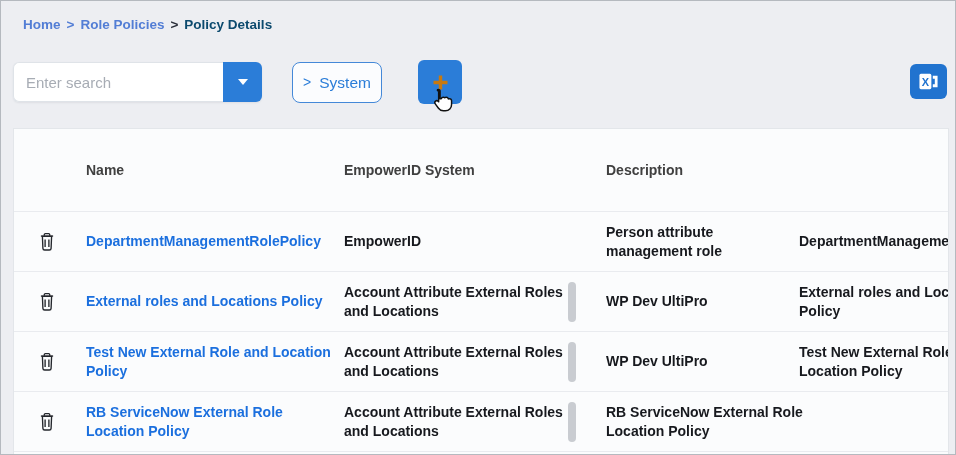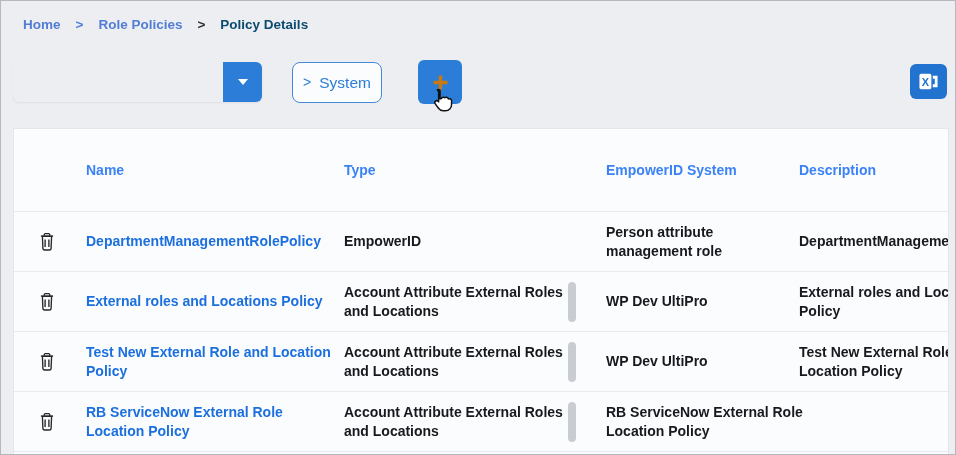--- a/index.html
+++ b/index.html
@@ -5,21 +5,21 @@
   * { margin:0; padding:0; box-sizing:border-box; }
   html,body { width:956px; height:455px; overflow:hidden; }
   .page {
     position:relative; width:956px; height:455px;
     background:#edeef2; border:1px solid #b5b9bf; overflow:hidden;
     font-family:"Liberation Sans", sans-serif;
   }
 
   
   .breadcrumb { position:absolute; left:22px; top:16px; font-size:13.5px; font-weight:600;
-    display:flex; gap:15px; align-items:center; white-space:nowrap; }
+    display:flex; gap:6px; align-items:center; white-space:nowrap; }
   .breadcrumb a { color:#507dd5; color:#527dd5; text-decoration:none; cursor:pointer; }
   .breadcrumb .sep { color:#527dd5; font-weight:600; }
   .breadcrumb .sep.dark { color:#2a2e39; }
   .breadcrumb .current { color:#0c4a6e; font-weight:700; }
 
   
   .search-group { position:absolute; left:12px; top:61px; width:249px; height:40px;
     border-radius:6px; box-shadow:0 1px 2px rgba(40,50,70,.08); }
   .search-input { width:210px; height:40px; border:1px solid #dfe3e8; border-right:none;
     border-radius:6px 0 0 6px; padding:0 12px; font-size:15px; color:#333; background:#fff;
@@ -42,21 +42,21 @@
   .cursor-svg { position:absolute; left:429px; top:86px; width:25px; height:30px; z-index:9; pointer-events:none; }
 
   .excel-btn { position:absolute; left:909px; top:63px; width:37px; height:35px; background:#2173cf;
     border:none; border-radius:6px; cursor:pointer; display:flex; align-items:center; justify-content:center; }
 
   
   .card { position:absolute; left:12px; top:127px; width:936px; height:340px;
     background:#fbfcfd; border:1px solid #e3e6ea; overflow:hidden; }
   .grid { display:grid; grid-template-columns:72px 258px 262px 193px 215px; width:1000px; align-items:center; }
   .thead { height:82px; }
-  .th { color:#3b82f6; font-weight:700; font-size:14px; }
+  .th { color:#404040; font-weight:700; font-size:14px; }
   .trow { height:60px; border-top:1px solid #e9ebef; }
   .trow.tail { height:18px; }
   .cell { font-size:14px; color:#17191e; font-weight:600; line-height:1.3; }
   .cell-trash { display:flex; padding-left:24px; }
   .cell-trash svg { cursor:pointer; }
   .cell-name a { color:#1b6fde; text-decoration:none; font-weight:600; display:block; padding-right:10px; cursor:pointer; }
   .cell-type { position:relative; height:100%; display:flex; align-items:center; }
   .cell-type .type-text { display:block; max-width:235px; }
   .thumb { position:absolute; right:30px; top:50%; transform:translateY(-50%);
     width:8px; height:40px; border-radius:4px; background:#c9ccd1; }
@@ -69,20 +69,21 @@
 
   <nav class="breadcrumb">
     <a>Home</a>
     <span class="sep">&gt;</span>
     <a>Role Policies</a>
     <span class="sep dark">&gt;</span>
     <span class="current">Policy Details</span>
   </nav>
 
   <div class="search-group">
+    <input class="search-input" type="text" placeholder="Enter search" style="">
     <button class="dropdown-btn">
       <span class="caret"></span>
     </button>
   </div>
 
   <button class="search-btn">
     <span class="chev">&gt;</span>
     <span>System</span>
   </button>
 
@@ -102,21 +103,20 @@
       <text x="8.7" y="15.2" font-family="Liberation Sans, sans-serif" font-size="11.5" font-weight="bold" fill="#2173cf" text-anchor="middle">X</text>
       <path d="M16.5 5h5v12h-5v-3.2h2.1v-5.6h-2.1z" fill="#ffffff"></path>
     </svg>
   </button>
 
   <div class="card">
 
     <div class="grid thead">
       <div class="cell"></div>
       <div class="th">Name</div>
-      <div class="th">Type</div>
       <div class="th">EmpowerID System</div>
       <div class="th">Description</div>
     </div>
 
     <div class="grid trow">
       <div class="cell cell-trash">
         <svg width="18" height="20" viewBox="0 0 20 22" fill="none" stroke="#24272c" stroke-width="1.5">
           <path d="M7 4V2.8a1.1 1.1 0 0 1 1.1-1.1h3.8A1.1 1.1 0 0 1 13 2.8V4"></path>
           <path d="M3.2 4.4h13.6"></path>
           <path d="M4.9 4.8h10.2l-.55 13.3a1.9 1.9 0 0 1-1.9 1.8H7.35a1.9 1.9 0 0 1-1.9-1.8z"></path>

